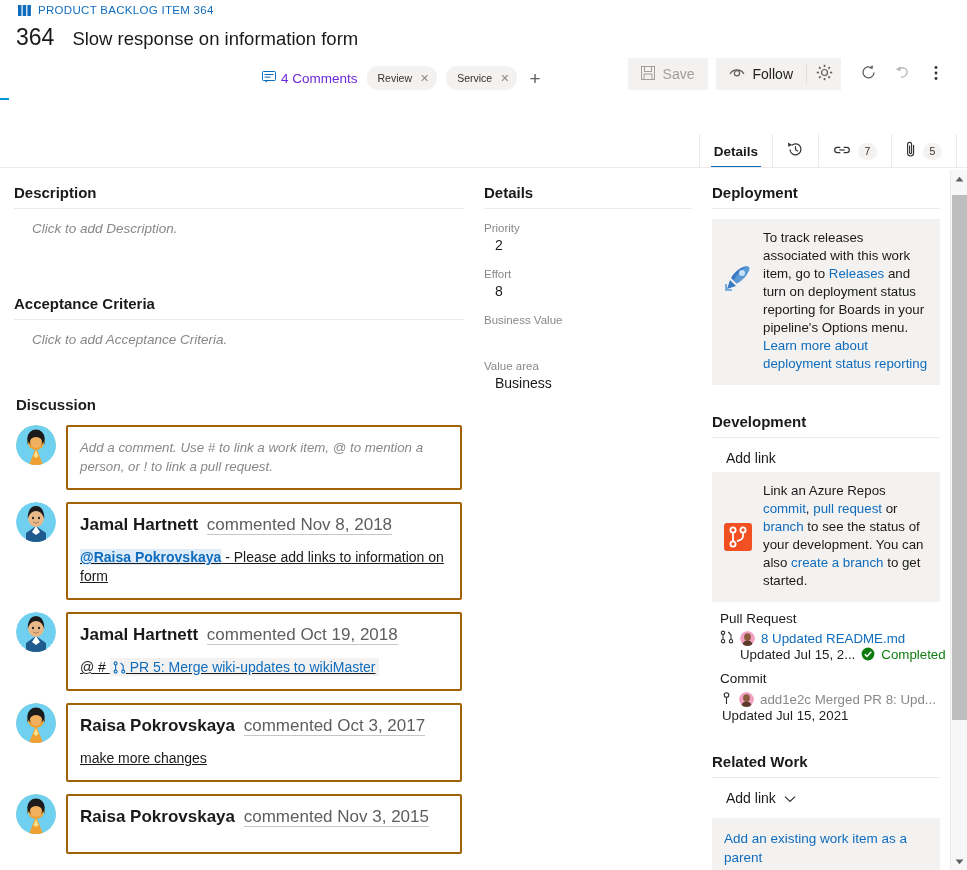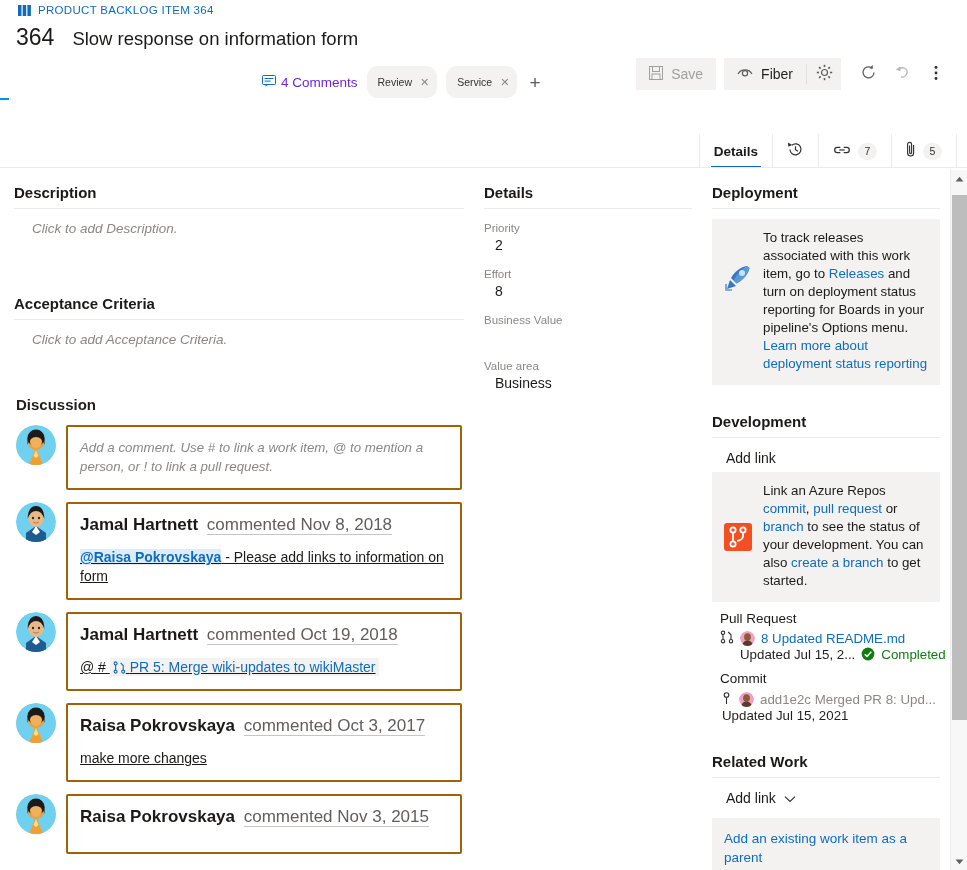--- a/index.html
+++ b/index.html
@@ -42,21 +42,21 @@
     width: 27px; height: 27px; border-radius: 50%; background: #13504f;
     color: #fff; font-size: 9px; display:flex; align-items:center; justify-content:center;
     letter-spacing:.3px;
   }
   .assigned-name { font-size: 14.5px; color:#1b1a19; }
 
   .meta-row { position: absolute; left: 262px; top: 66px; display:flex; align-items:center; gap:9px; }
   .comments-link { display:flex; align-items:center; gap:5px; color:#6d28d9; font-size:13.5px; cursor:pointer; }
   .tag-pill {
     display:flex; align-items:center; gap:8px;
-    background:#f3f2f1; border-radius: 11px; height:32px; padding: 0 8px 0 11px;
+    background:#f3f2f1; border-radius: 11px; height:24px; padding: 0 8px 0 11px;
     font-size: 10.5px; color:#323130;
   }
   .tag-x { color:#8a8886; font-size:11px; cursor:pointer; }
   .tag-add { color:#605e5c; font-size:19px; line-height:1; cursor:pointer; padding:0 3px; font-weight:300; }
 
   
   .toolbar { position:absolute; right: 14px; top: 58px; display:flex; align-items:center; gap:0; }
   .tb-btn {
     display:flex; align-items:center; gap:8px; height:32px; padding: 0 13px;
     font-size:14px; background:transparent; border:none; cursor:pointer; color:#201f1e;
@@ -246,21 +246,21 @@
       </button>
 
       <span class="tb-follow-group">
         <button class="tb-btn">
           <span>
             <svg width="16" height="12" viewBox="0 0 16 12">
               <path d="M1 7 C4 1.5, 12 1.5, 15 7" fill="none" stroke="#605e5c" stroke-width="1.2"></path>
               <circle cx="8" cy="6.2" r="2.6" fill="none" stroke="#605e5c" stroke-width="1.2"></circle>
             </svg>
           </span>
-          <span>Fiber</span>
+          <span>Follow</span>
         </button>
         <span class="tb-follow-sep"></span>
         <button class="tb-icon-btn">
           <span>
             <svg width="17" height="17" viewBox="0 0 17 17">
               <circle cx="8.5" cy="8.5" r="3" fill="none" stroke="#605e5c" stroke-width="1.2"></circle>
               <g stroke="#605e5c" stroke-width="1.6">
                 <line x1="8.5" y1="0.8" x2="8.5" y2="3"></line>
                   <line x1="8.5" y1="14" x2="8.5" y2="16.2"></line>
                 <line x1="0.8" y1="8.5" x2="3" y2="8.5"></line>

